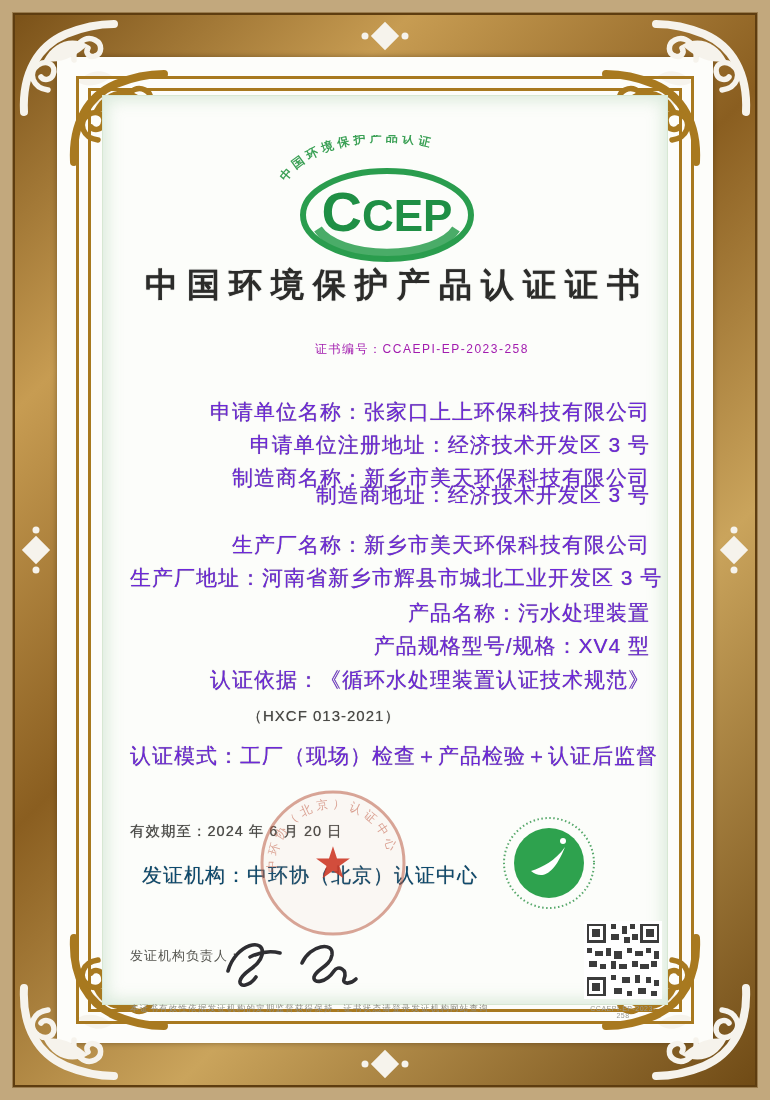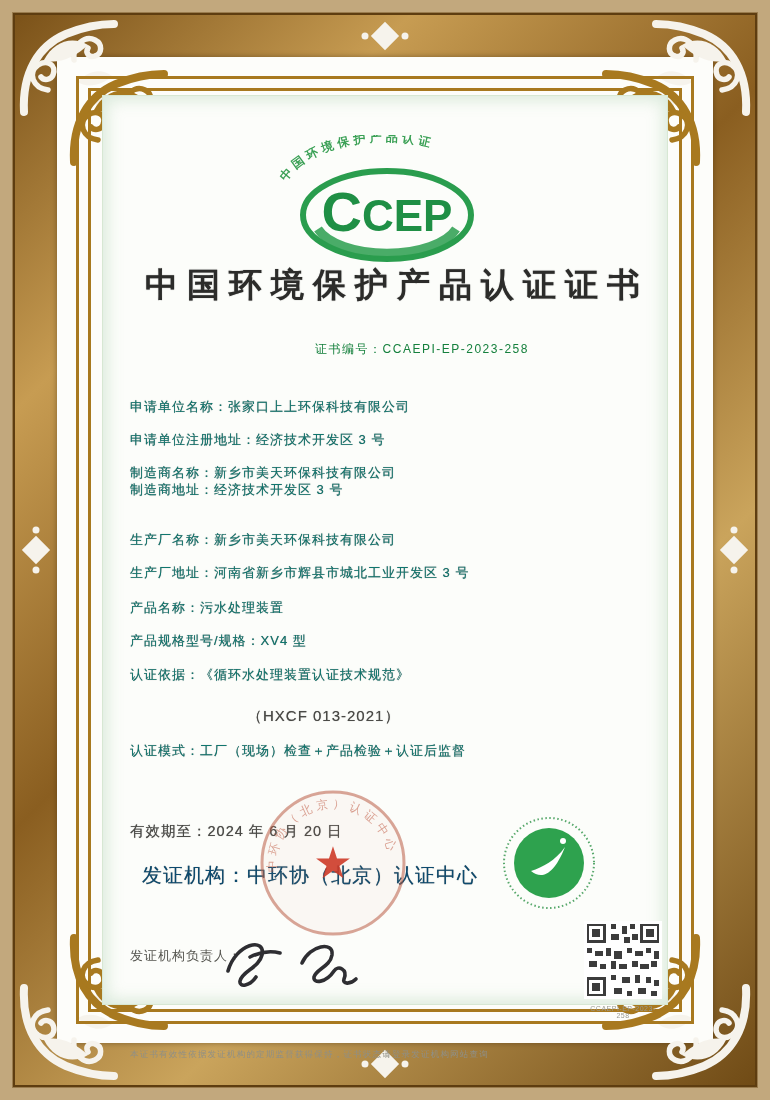--- a/index.html
+++ b/index.html
@@ -27,40 +27,41 @@
   .abs{position:absolute;}
   .logo-arc{left:163px;top:40px;width:240px;height:54px;}
   .logo-oval{left:196px;top:72px;width:178px;height:96px;}
   .page-title{
     left:0;top:168px;width:590px;text-align:center;
     font-size:33px;font-weight:700;letter-spacing:9px;color:#2c2c2a;
     text-shadow:0 0 1px rgba(40,40,40,.6);
   }
   .cert-no{
     left:0;top:246px;width:640px;text-align:center;
-    font-size:12px;letter-spacing:1.5px;color:#15803d;
+    font-size:12px;letter-spacing:1.5px;color:#a21caf;
   }
   .field{
     left:28px;width:520px;
-    font-size:13px;letter-spacing:1px;color:#0f766e;
+    font-size:21px;letter-spacing:1px;color:#6d28d9;
     text-shadow:0 0 .7px rgba(70,70,70,.75);
     white-space:nowrap;
+    text-align:right;
   }
   .basis-num{left:145px;top:612px;font-size:15px;letter-spacing:1px;color:#4a4a46;text-shadow:0 0 .7px rgba(70,70,70,.75);}
   .date-line{left:28px;font-size:14.5px;letter-spacing:1px;color:#4a4a46;text-shadow:0 0 .7px rgba(70,70,70,.75);}
   .issuer-line{left:40px;top:767px;font-size:20px;letter-spacing:1px;color:#0c4a6e;text-shadow:0 0 .7px rgba(70,70,70,.75);}
   .signer-label{left:28px;top:852px;font-size:13px;letter-spacing:1px;color:#55554f;}
   .signature-svg{left:108px;top:818px;width:180px;height:84px;}
   .seal{left:156px;top:693px;width:150px;height:150px;}
   .green-mark{left:399px;top:720px;width:96px;height:96px;}
   .qr-block{left:482px;top:826px;width:78px;text-align:center;}
   .qr-caption{display:block;margin-top:2px;font-size:7px;color:#9a9a92;letter-spacing:.5px;}
   .footer-note{
     left:28px;top:908px;width:440px;
-    font-size:8.5px;color:#8f8f86;letter-spacing:1.2px;white-space:nowrap;margin-top:46px;
+    font-size:8.5px;color:#8f8f86;letter-spacing:1.2px;white-space:nowrap;
   }
 </style>
 </head>
 <body>
 
 <div class="bronze-frame"></div>
 
 <div class="white-mat"></div>
 
 <svg class="deco-svg" width="770" height="1100" viewBox="0 0 770 1100">

